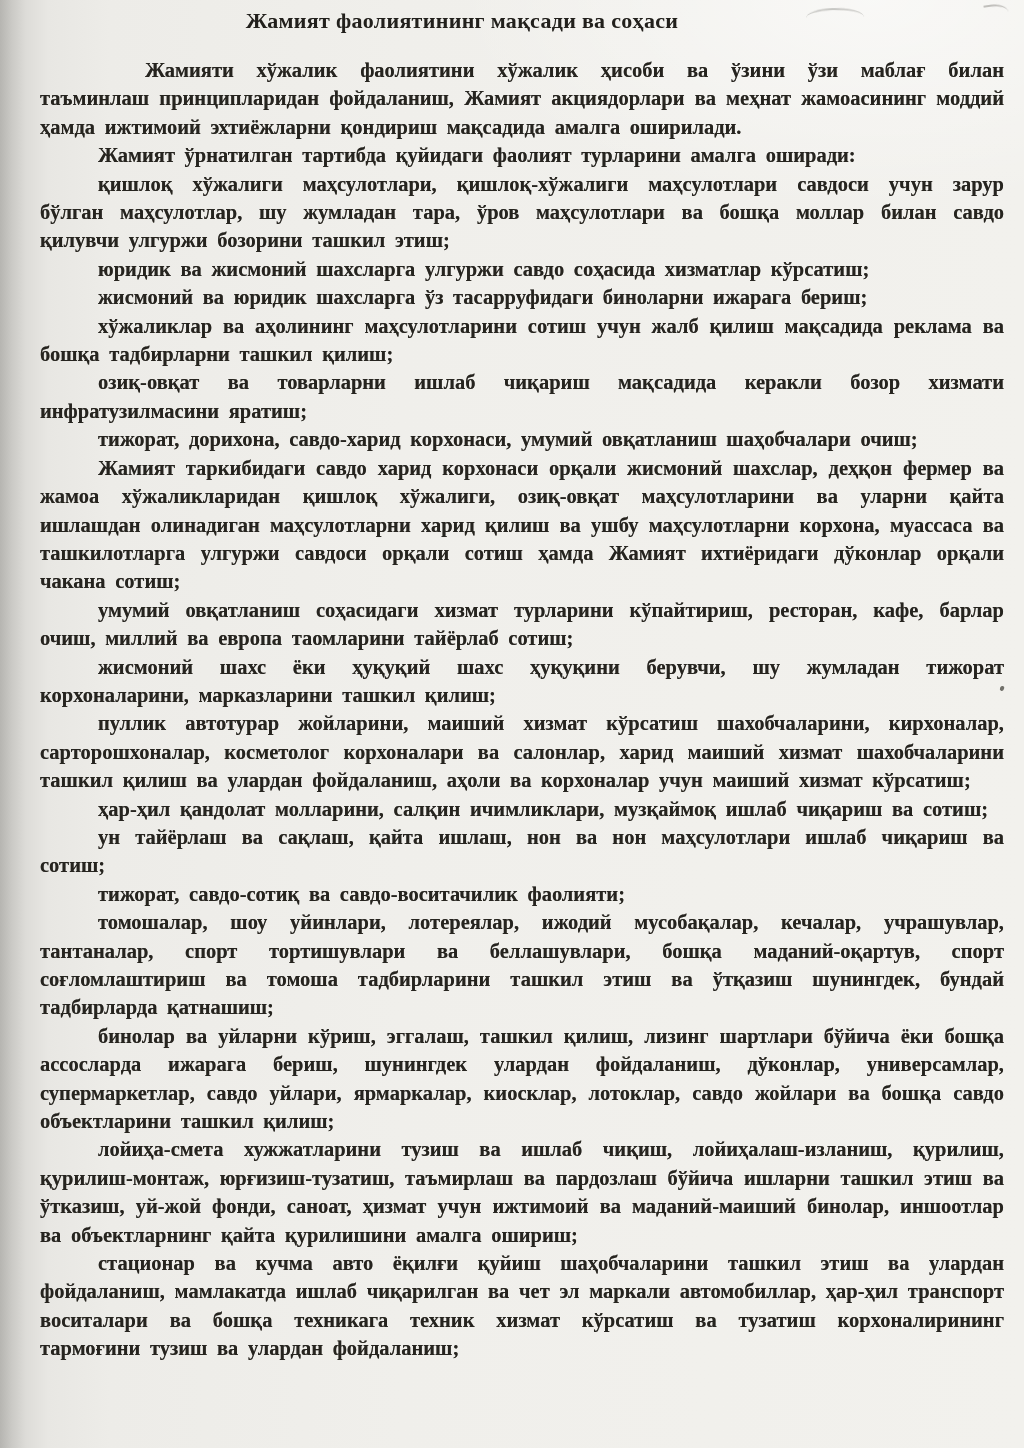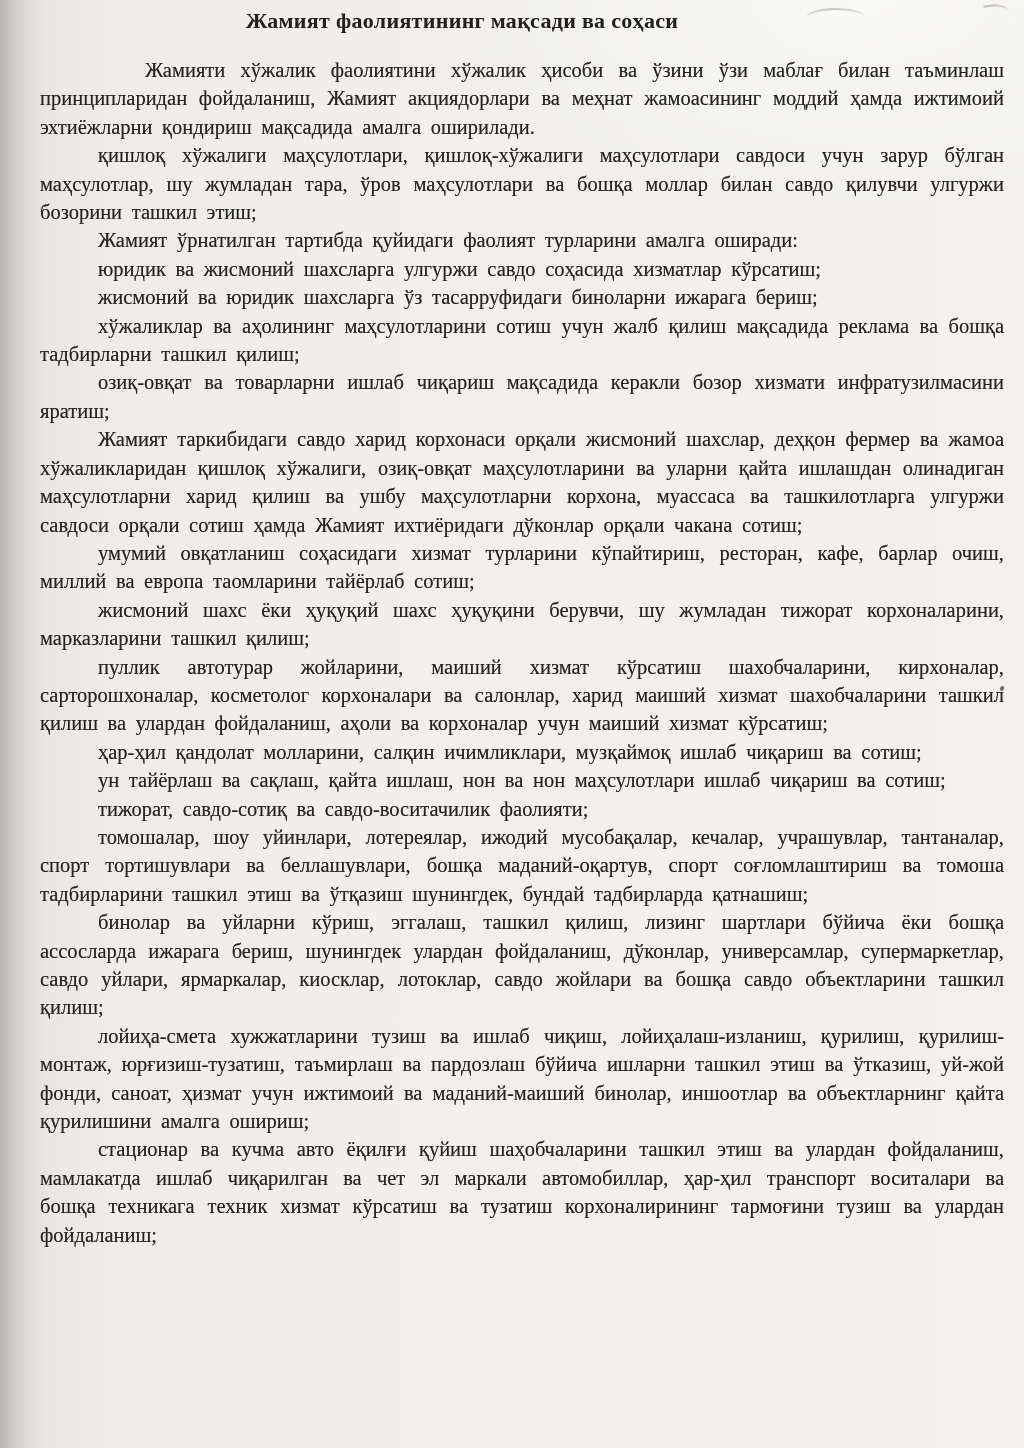--- a/index.html
+++ b/index.html
@@ -37,20 +37,21 @@
     letter-spacing: 0.3px;
   }
   p.para {
     margin: 0;
     font-size: 20.5px;
     line-height: 28.4px;
     color: #26241f;
     text-align: justify;
     word-spacing: 0.22em;
     text-shadow: 0 0 0.5px rgba(45,42,38,0.55);
+    font-weight: bold;
   }
   .i1 { text-indent: 58px; }
   .i2 { text-indent: 105px; }
   .gap { margin-top: 15px; }
   .smudge {
     position: absolute;
     pointer-events: none;
   }
   .smudge-1 {
     top: 8px; left: 806px; width: 58px; height: 9px;
@@ -78,26 +79,27 @@
 
 <div class="page">
   <div class="smudge smudge-1"></div>
   <div class="smudge smudge-2"></div>
   <div class="smudge dot-mark"></div>
 
   <div class="content">
     <h1 class="doc-title">Жамият фаолиятининг мақсади ва соҳаси</h1>
 
     <p class="para i2">Жамияти хўжалик фаолиятини хўжалик ҳисоби ва ўзини ўзи маблағ билан таъминлаш принципларидан фойдаланиш, Жамият акциядорлари ва меҳнат жамоасининг моддий ҳамда ижтимоий эхтиёжларни қондириш мақсадида амалга оширилади.</p>
+    <p class="para i1">Жамият ўрнатилган тартибда қуйидаги фаолият турларини амалга оширади:</p>
     <p class="para i1">қишлоқ хўжалиги маҳсулотлари, қишлоқ-хўжалиги маҳсулотлари савдоси учун зарур бўлган маҳсулотлар, шу жумладан тара, ўров маҳсулотлари ва бошқа моллар билан савдо қилувчи улгуржи бозорини ташкил этиш;</p>
-    <p class="para i1">Жамият ўрнатилган тартибда қуйидаги фаолият турларини амалга оширади:</p>
     <p class="para i1">юридик ва жисмоний шахсларга улгуржи савдо соҳасида хизматлар кўрсатиш;</p>
     <p class="para i1">жисмоний ва юридик шахсларга ўз тасарруфидаги биноларни ижарага бериш;</p>
     <p class="para i1">хўжаликлар ва аҳолининг маҳсулотларини сотиш учун жалб қилиш мақсадида реклама ва бошқа тадбирларни ташкил қилиш;</p>
     <p class="para i1">озиқ-овқат ва товарларни ишлаб чиқариш мақсадида керакли бозор хизмати инфратузилмасини яратиш;</p>
+    <p class="para i1">тижорат, дорихона, савдо-харид корхонаси, умумий овқатланиш шаҳобчалари очиш;</p>
     <p class="para i1">Жамият таркибидаги савдо харид корхонаси орқали жисмоний шахслар, деҳқон фермер ва жамоа хўжаликларидан қишлоқ хўжалиги, озиқ-овқат маҳсулотларини ва уларни қайта ишлашдан олинадиган маҳсулотларни харид қилиш ва ушбу маҳсулотларни корхона, муассаса ва ташкилотларга улгуржи савдоси орқали сотиш ҳамда Жамият ихтиёридаги дўконлар орқали чакана сотиш;</p>
     <p class="para i1">умумий овқатланиш соҳасидаги хизмат турларини кўпайтириш, ресторан, кафе, барлар очиш, миллий ва европа таомларини тайёрлаб сотиш;</p>
     <p class="para i1">жисмоний шахс ёки ҳуқуқий шахс ҳуқуқини берувчи, шу жумладан тижорат корхоналарини, марказларини ташкил қилиш;</p>
     <p class="para i1 gap">пуллик автотурар жойларини, маиший хизмат кўрсатиш шахобчаларини, кирхоналар, сарторошхоналар, косметолог корхоналари ва салонлар, харид маиший хизмат шахобчаларини ташкил қилиш ва улардан фойдаланиш, аҳоли ва корхоналар учун маиший хизмат кўрсатиш;</p>
     <p class="para i1">ҳар-ҳил қандолат молларини, салқин ичимликлари, музқаймоқ ишлаб чиқариш ва сотиш;</p>
     <p class="para i1">ун тайёрлаш ва сақлаш, қайта ишлаш, нон ва нон маҳсулотлари ишлаб чиқариш ва сотиш;</p>
     <p class="para i1">тижорат, савдо-сотиқ ва савдо-воситачилик фаолияти;</p>
     <p class="para i1">томошалар, шоу уйинлари, лотереялар, ижодий мусобақалар, кечалар, учрашувлар, тантаналар, спорт тортишувлари ва беллашувлари, бошқа маданий-оқартув, спорт соғломлаштириш ва томоша тадбирларини ташкил этиш ва ўтқазиш шунингдек, бундай тадбирларда қатнашиш;</p>
     <p class="para i1">бинолар ва уйларни кўриш, эггалаш, ташкил қилиш, лизинг шартлари бўйича ёки бошқа ассосларда ижарага бериш, шунингдек улардан фойдаланиш, дўконлар, универсамлар, супермаркетлар, савдо уйлари, ярмаркалар, киосклар, лотоклар, савдо жойлари ва бошқа савдо объектларини ташкил қилиш;</p>
     <p class="para i1">лойиҳа-смета хужжатларини тузиш ва ишлаб чиқиш, лойиҳалаш-изланиш, қурилиш, қурилиш-монтаж, юрғизиш-тузатиш, таъмирлаш ва пардозлаш бўйича ишларни ташкил этиш ва ўтказиш, уй-жой фонди, саноат, ҳизмат учун ижтимоий ва маданий-маиший бинолар, иншоотлар ва объектларнинг қайта қурилишини амалга ошириш;</p>

